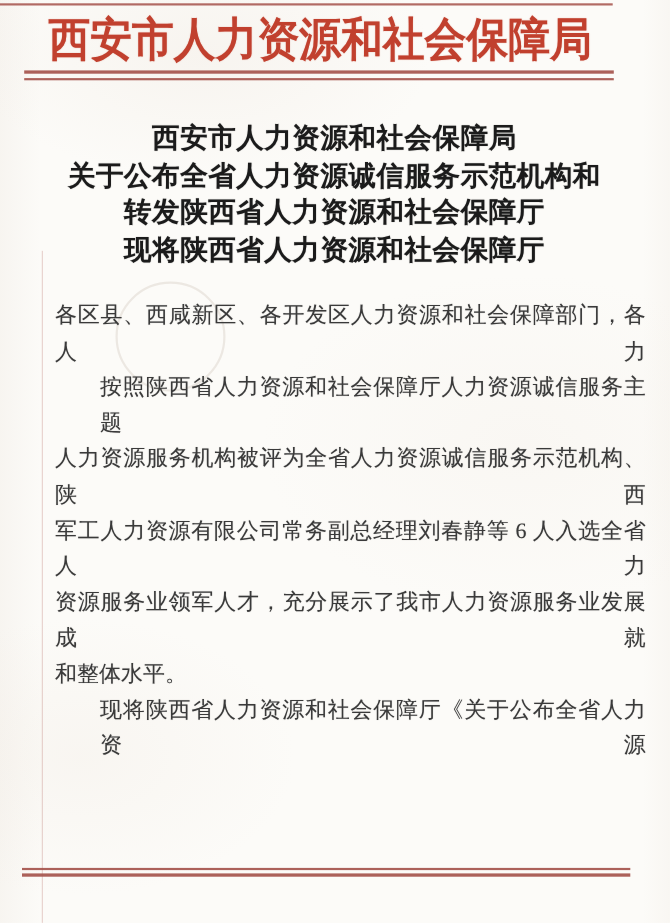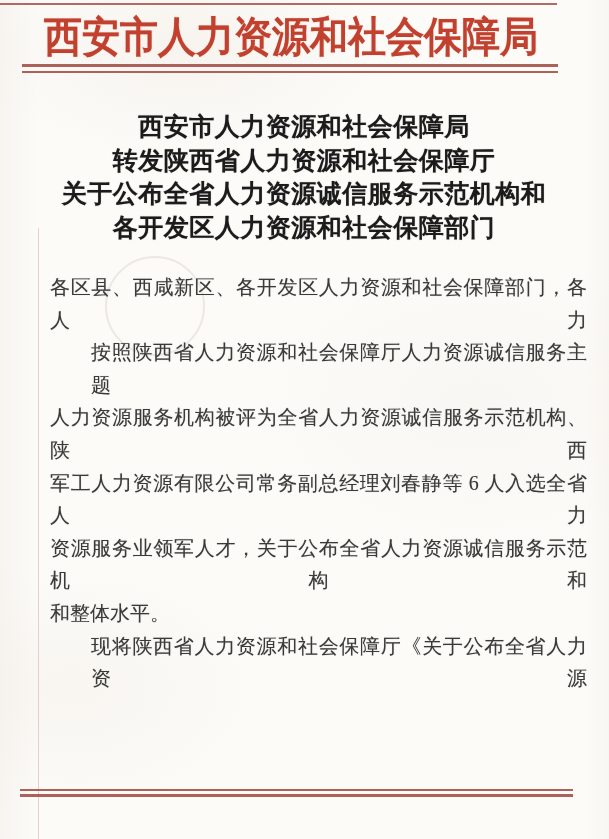--- a/index.html
+++ b/index.html
@@ -92,31 +92,31 @@
   <div class="masthead">西安市人力资源和社会保障局</div>
 
   <div class="masthead-rule"></div>
 
   <div class="stamp-ghost"></div>
   <div class="crease-line"></div>
 
   <div class="doc-title">
 
   <div class="t-line">西安市人力资源和社会保障局</div>
+      <div class="t-line">关于公布全省人力资源诚信服务示范机构和</div>
       <div class="t-line">转发陕西省人力资源和社会保障厅</div>
-      <div class="t-line">关于公布全省人力资源诚信服务示范机构和</div>
-      <div class="t-line">各开发区人力资源和社会保障部门</div>
+      <div class="t-line">现将陕西省人力资源和社会保障厅</div>
     </div>
 
   <div class="body-text">
 
   <div class="line">各区县、西咸新区、各开发区人力资源和社会保障部门，各人力</div>
       <div class="line indent">按照陕西省人力资源和社会保障厅人力资源诚信服务主题</div>
       <div class="line">人力资源服务机构被评为全省人力资源诚信服务示范机构、陕西</div>
       <div class="line">军工人力资源有限公司常务副总经理刘春静等 6 人入选全省人力</div>
-      <div class="line">资源服务业领军人才，关于公布全省人力资源诚信服务示范机构和</div>
+      <div class="line">资源服务业领军人才，充分展示了我市人力资源服务业发展成就</div>
       <div class="line para-end">和整体水平。</div>
       <div class="line indent">现将陕西省人力资源和社会保障厅《关于公布全省人力资源</div>
     </div>
 
   <div class="bottom-rule"></div>
 
 </div>
 
 </body></html>

